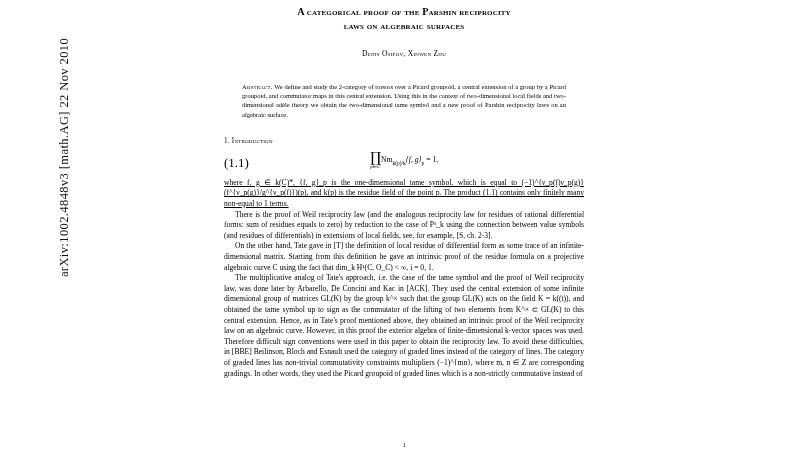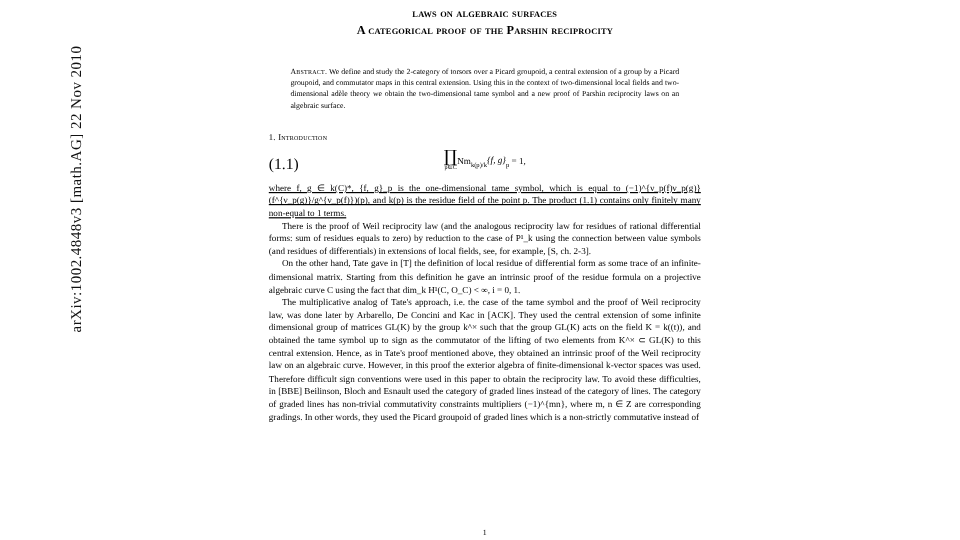--- a/index.html
+++ b/index.html
@@ -143,24 +143,25 @@
   }
 </style>
 </head>
 <body>
 
 <div id="arxiv-stamp">arXiv:1002.4848v3  [math.AG]  22 Nov 2010</div>
 
 <div id="page">
 
   <div class="title">
+    <div>A categorical proof of the Parshin reciprocity</div>
     <div>laws on algebraic surfaces</div>
-    <div>A categorical proof of the Parshin reciprocity</div>
   </div>
 
+  <div class="authors">Denis Osipov, Xinwen Zhu</div>
 
   <div class="abstract">
     <span class="abs-head">Abstract.</span>
     <span>We define and study the 2-category of torsors over a Picard groupoid, a central extension of a group by a Picard groupoid, and commutator maps in this central extension. Using this in the context of two-dimensional local fields and two-dimensional adèle theory we obtain the two-dimensional tame symbol and a new proof of Parshin reciprocity laws on an algebraic surface.</span>
   </div>
 
   <div class="section-head">
     <span>1.</span>
     <span>Introduction</span>
   </div>

